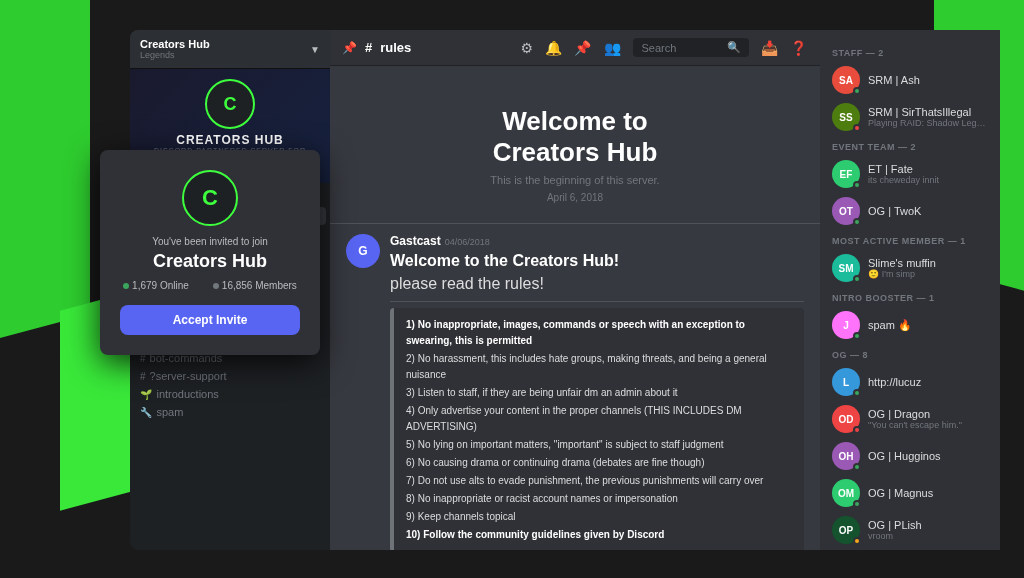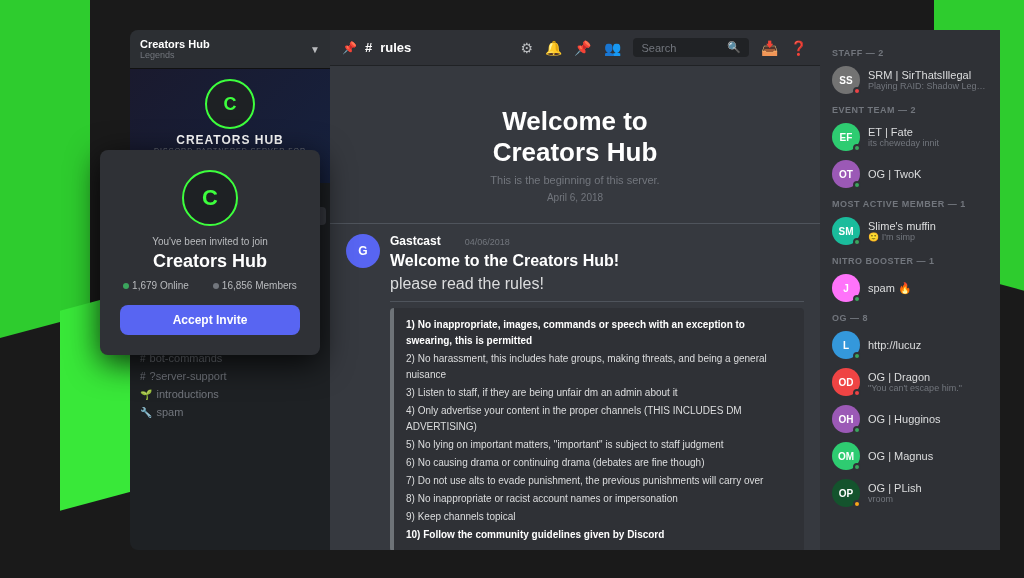--- a/index.html
+++ b/index.html
@@ -320,21 +320,21 @@
       align-items: center;
       justify-content: center;
       font-size: 12px;
       font-weight: 700;
       color: #fff;
     }
     .message-content { flex: 1; }
     .message-header {
       display: flex;
       align-items: baseline;
-      gap: 24px;
+      gap: 4px;
       margin-bottom: 2px;
     }
     .message-author {
       font-size: 12px;
       font-weight: 600;
       color: #fff;
     }
     .message-time {
       font-size: 9px;
       color: #72767d;
@@ -572,21 +572,30 @@
 
         </div>
       </div>
     </div>
   </div>
 
   <div class="members-panel">
 
     <div class="member-section-label">STAFF — 2</div>
     <div class="member-item">
-      <div class="member-avatar" style="background:#737373">
+      <div class="member-avatar" style="background:#e74c3c">
+        SA
+        <div class="status-indicator status-online"></div>
+      </div>
+      <div class="member-info">
+        <div class="member-name">SRM | Ash</div>
+      </div>
+    </div>
+    <div class="member-item">
+      <div class="member-avatar" style="background:#4d7c0f">
         SS
         <div class="status-indicator status-dnd"></div>
       </div>
       <div class="member-info">
         <div class="member-name">SRM | SirThatsIllegal</div>
         <div class="member-sub">Playing RAID: Shadow Legends</div>
       </div>
     </div>
 
     <div class="member-section-label">EVENT TEAM — 2</div>

